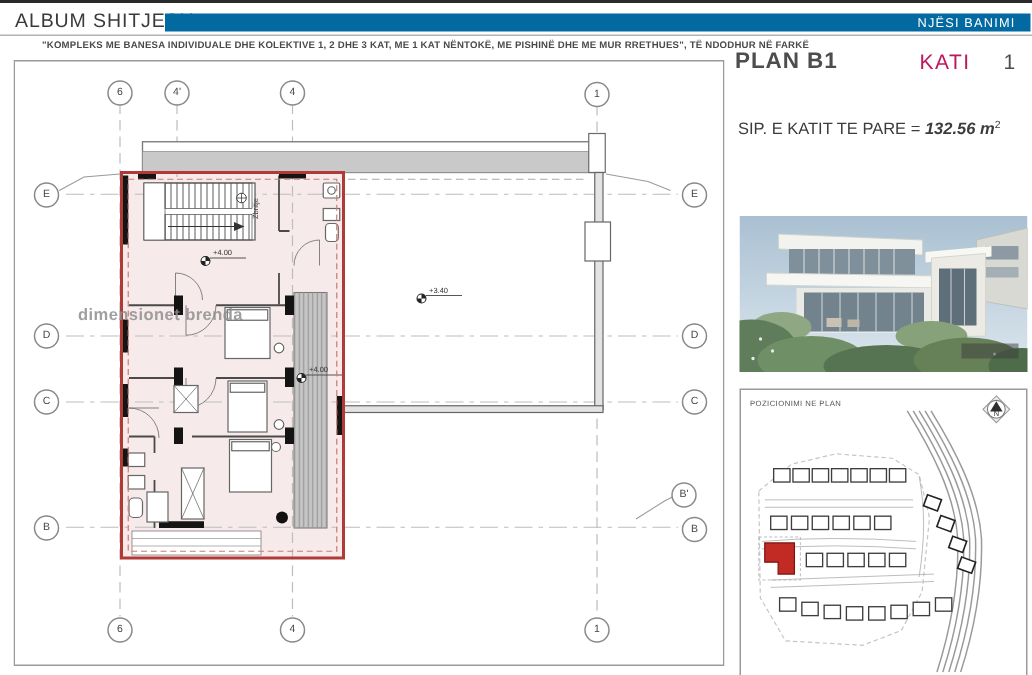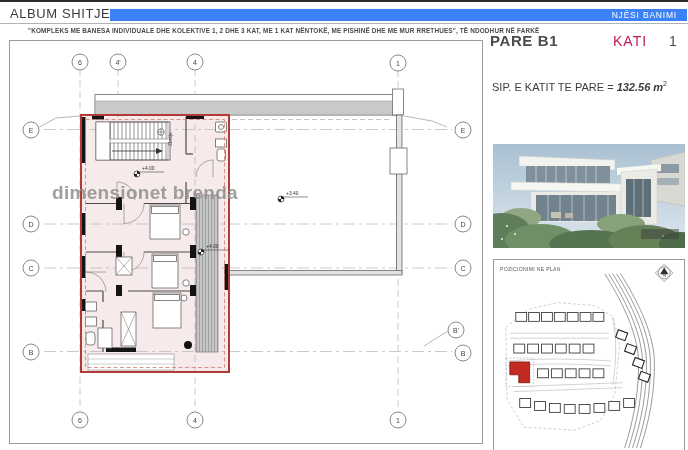--- a/index.html
+++ b/index.html
@@ -1,30 +1,30 @@
 <!DOCTYPE html>
 <html><head>
 <meta charset="utf-8">
 <style>
   html,body{margin:0;padding:0;background:#e8e8e8;}
   .page{position:relative;width:688px;height:450px;background:#fff;
         font-family:"Liberation Sans",sans-serif;box-sizing:border-box;
         border-top:2px solid #2a2a2a;outline:1px solid #8a8a8a;overflow:hidden;}
   .a{position:absolute;}
   .title{left:10px;top:4px;font-size:13px;color:#3a3a3a;letter-spacing:.6px;}
-  .badgebar{left:110px;top:7px;width:577px;height:12px;background:#3b82f6;
+  .badgebar{left:110px;top:7px;width:577px;height:12px;background:#0369a1;
             display:flex;align-items:center;justify-content:flex-end;}
   .badgebar span{color:#fff;font-size:8.5px;letter-spacing:.8px;padding-right:10px;}
   .hline{left:0;top:21px;width:688px;border-top:1px solid #b2b2b2;}
   .subtitle{left:28px;top:25px;width:456px;font-size:6.4px;font-weight:bold;color:#4a4a4a;letter-spacing:.15px;white-space:nowrap;}
   .frame{left:9px;top:38px;width:474px;height:404px;}
   .bubble{position:absolute;width:15px;height:15px;border:1px solid #8a8a8a;border-radius:50%;
           background:#fff;color:#444;font-size:7px;display:flex;align-items:center;justify-content:center;
           transform:translate(-50%,-50%);z-index:5;}
-  .watermark{left:52px;top:180px;font-size:19px;font-weight:bold;color:#8f8f8f;opacity:.85;letter-spacing:.3px;z-index:4;}
+  .watermark{left:52px;top:202px;font-size:11px;font-weight:bold;color:#8f8f8f;opacity:.85;letter-spacing:.3px;z-index:4;}
   .vila{left:490px;top:30px;font-size:15px;font-weight:bold;color:#4d4d4d;letter-spacing:.6px;}
   .kati{left:613px;top:31px;font-size:14px;color:#be185d;letter-spacing:1px;}
   .kativ{left:669px;top:31px;font-size:14px;color:#4d4d4d;}
   .sip{left:492px;top:78px;font-size:11px;color:#3c3c3c;}
   .sip b{font-size:11px;font-style:italic;}
   .sip sup{font-size:7px;}
   .render{left:493px;top:142px;width:192px;height:104px;}
   .sitebox{left:493px;top:257px;width:192px;height:192px;border:1px solid #9a9a9a;box-sizing:border-box;}
 </style>
 </head>
@@ -32,21 +32,21 @@
 
 <div class="page">
 
   <div class="a title">ALBUM SHITJESH</div>
   <div class="a badgebar">
     <span>NJËSI BANIMI</span>
   </div>
   <div class="a hline"></div>
   <div class="a subtitle">"KOMPLEKS ME BANESA INDIVIDUALE DHE KOLEKTIVE 1, 2 DHE 3 KAT, ME 1 KAT NËNTOKË, ME PISHINË DHE ME MUR RRETHUES", TË NDODHUR NË FARKË</div>
 
-  <div class="a vila">PARE B1</div>
+  <div class="a vila">PLAN B1</div>
   <div class="a kati">KATI</div>
   <div class="a kativ">1</div>
   <div class="a sip">
     <span>SIP. E KATIT TE PARE = </span><b>132.56 m</b><sup>2</sup>
   </div>
 
   <svg class="a render" viewBox="0 0 192 104">
     <defs>
       <linearGradient id="sky" x1="0" y1="0" x2="0" y2="1">
         <stop offset="0" stop-color="#a9c0d2"></stop>

